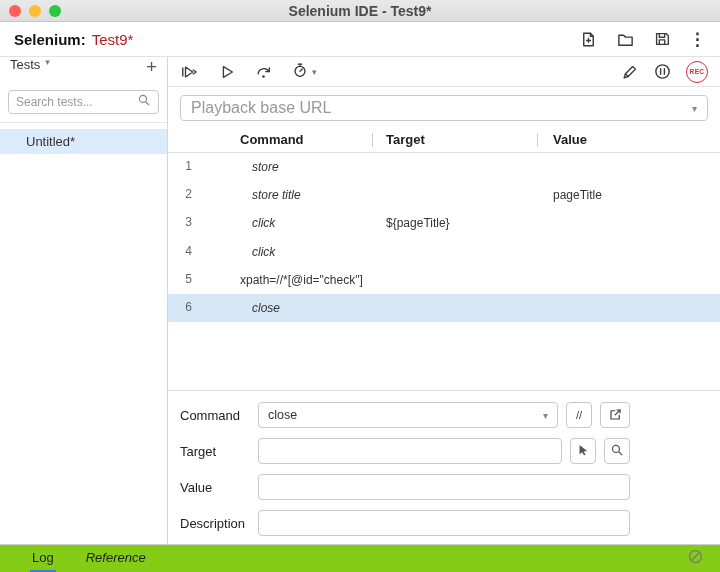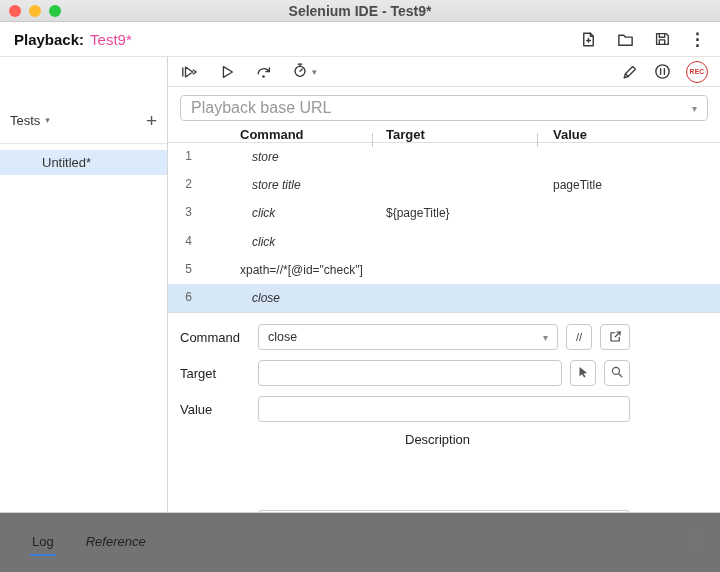--- a/index.html
+++ b/index.html
@@ -11,40 +11,40 @@
   .titlebar { flex:0 0 22px; background:linear-gradient(#e9e9e9,#dddddd); border-bottom:1px solid #c6c6c6;
               position:relative; display:flex; align-items:center; justify-content:center; }
   .traffic { position:absolute; left:9px; top:5px; display:flex; gap:8px; }
   .light { width:12px; height:12px; border-radius:50%; }
   .light.red{background:#ff5f57} .light.yellow{background:#febc2e} .light.green{background:#28c840}
   .window-title { font-size:14px; font-weight:700; color:#4b4b4b; }
 
   
   .app-header { flex:0 0 35px; display:flex; align-items:center; padding:0 14px; border-bottom:1px solid #e2e2e2; }
   .project-label { font-weight:700; font-size:15px; color:#111; margin-right:6px; }
-  .project-name { font-size:15px; color:#ec4899; }
+  .project-name { font-size:15px; color:#b91c1c; }
   .header-icons { margin-left:auto; display:flex; gap:18px; align-items:center; }
   .icon-btn { display:flex; align-items:center; justify-content:center; cursor:pointer; background:none; border:none; }
   .icon-btn svg { display:block; }
   .kebab { font-size:17px; color:#333; font-weight:700; line-height:1; }
 
   .main { flex:1; display:flex; min-height:0; }
 
   
   .sidebar { width:168px; flex:0 0 168px; border-right:1px solid #d6d6d6; display:flex; flex-direction:column; }
   .sidebar-top { border-bottom:1px solid #e6e6e6; padding-bottom:8px; }
-  .sidebar-head { height:30px; display:flex; align-items:center; padding:0 10px; gap:5px;margin-top:48px; }
+  .sidebar-head { height:30px; display:flex; align-items:flex-start; padding:0 10px; gap:5px; }
   .tests-label { font-size:13px; color:#333; }
   .small-caret { font-size:9px; color:#777; }
   .add-test { margin-left:auto; font-size:19px; color:#555; line-height:1; background:none; border:none; cursor:pointer; }
   .search-row { margin:3px 8px 0; border:1px solid #c9c9c9; border-radius:4px; height:24px; display:flex; align-items:center; padding:0 7px; background:#fff; }
   .search-row input { border:none; outline:none; flex:1; min-width:0; font-size:12px; color:#333; font-family:inherit; }
   .search-row input::placeholder { color:#9a9a9a; }
   .test-list { padding-top:6px; }
-  .test-item { height:25px; display:flex; align-items:center; padding-left:42px; font-size:13px; color:#333; cursor:pointer; }
+  .test-item { height:25px; display:flex; align-items:center; padding-left:26px; font-size:13px; color:#333; cursor:pointer; }
   .test-item.selected { background:#dcebfb; }
 
   
   .content { flex:1; display:flex; flex-direction:column; min-width:0; }
   .toolbar { flex:0 0 30px; display:flex; align-items:center; padding:0 12px; border-bottom:1px solid #e3e3e3; }
   .tb-left { display:flex; gap:18px; align-items:center; }
   .tb-right { margin-left:auto; display:flex; gap:14px; align-items:center; }
   .speed-group { display:flex; align-items:center; gap:3px; }
   .rec-btn { width:22px; height:22px; border:1.5px solid #d22f2f; border-radius:50%; background:#fff; color:#d22f2f;
              font-size:6.5px; font-weight:700; letter-spacing:.4px; display:flex; align-items:center; justify-content:center; cursor:pointer; }
@@ -62,35 +62,35 @@
   .t-row { display:grid; grid-template-columns:72px 146px 167px 1fr; font-size:12px; color:#333; padding:6px 0; cursor:pointer; }
   .t-row.selected { background:#d6e7f8; }
   .c-num { text-align:right; padding-right:48px; color:#666; }
   .c-cmd { font-style:italic; padding-left:12px; padding-right:8px; line-height:1.35; }
   .c-target { word-break:break-all; padding-right:16px; line-height:1.35; }
   .c-value { padding-right:8px; line-height:1.35; }
 
   
   .form-area { margin-top:auto; border-top:1px solid #ddd; padding:11px 12px 8px; }
   .f-row { display:flex; align-items:center; margin-bottom:10px; }
-  .f-row:last-child { margin-bottom:0;flex-direction:column; }
+  .f-row:last-child { margin-bottom:0; }
   .f-label { width:78px; flex:0 0 78px; font-size:13px; color:#222; }
   .f-select { width:300px; height:26px; border:1px solid #c9c9c9; border-radius:4px; display:flex; align-items:center;
               padding:0 9px; font-size:12.5px; color:#333; cursor:pointer; background:#fff; }
   .f-select .val { flex:1; }
   .f-btn { width:26px; height:26px; border:1px solid #c9c9c9; border-radius:4px; background:#fff; display:flex;
            align-items:center; justify-content:center; margin-left:8px; cursor:pointer; font-size:11px; color:#444; }
   .f-btn.wide { width:30px; }
   .f-input { height:26px; border:1px solid #c9c9c9; border-radius:4px; padding:0 8px; font-size:12.5px;
              font-family:inherit; color:#333; outline:none; }
   .w-target { width:304px; }
   .w-full { width:372px; }
 
   
-  .footer { flex:0 0 27px; border-top:1px solid #cfcfcf; background:#737373; display:flex; align-items:center; padding:16px 16px; }
+  .footer { flex:0 0 27px; border-top:1px solid #cfcfcf; background:#84cc16; display:flex; align-items:center; padding:0 16px; }
   .tab { font-size:13px; color:#222; height:27px; display:flex; align-items:center; border-bottom:2px solid transparent;
          cursor:pointer; margin-left:14px; padding:0 2px; }
   .tab:first-child { margin-left:14px; }
   .tab.active { border-bottom-color:#3b7dd8; }
   .tab + .tab { margin-left:28px;font-style:italic; }
   .footer-right { margin-left:auto; display:flex; align-items:center; cursor:pointer; }
 </style>
 </head>
 <body>
 
@@ -99,21 +99,21 @@
   <div class="titlebar">
     <div class="traffic">
       <span class="light red"></span>
       <span class="light yellow"></span>
       <span class="light green"></span>
     </div>
     <span class="window-title">Selenium IDE - Test9*</span>
   </div>
 
   <div class="app-header">
-    <span class="project-label">Playback:</span>
+    <span class="project-label">Selenium:</span>
     <span class="project-name">Test9*</span>
     <div class="header-icons">
       <button class="icon-btn">
         <span>
           <svg width="19" height="19" viewBox="0 0 20 20" fill="none" stroke="#3a3a3a" stroke-width="1.5" stroke-linecap="round" stroke-linejoin="round">
             <path d="M5 3.5h7l3 3v10H5z"></path>
               <path d="M12 3.5v3h3"></path>
               <path d="M10 9v4M8 11h4"></path>
           </svg>
         </span>
@@ -142,20 +142,29 @@
 
   <div class="main">
 
     <div class="sidebar">
       <div class="sidebar-top">
         <div class="sidebar-head">
           <span class="tests-label">Tests</span>
           <span class="small-caret">▾</span>
           <button class="add-test">+</button>
         </div>
+        <div class="search-row">
+          <input type="text" placeholder="Search tests..." style="">
+          <span>
+            <svg width="14" height="14" viewBox="0 0 20 20" fill="none" stroke="#8a8a8a" stroke-width="1.8" stroke-linecap="round">
+              <circle cx="8.5" cy="8.5" r="5"></circle>
+                <path d="M12.5 12.5l4.5 4.5"></path>
+            </svg>
+          </span>
+        </div>
       </div>
       <div class="test-list">
         <div class="test-item selected">
           <span>Untitled*</span>
         </div>
       </div>
     </div>
 
     <div class="content">
 

